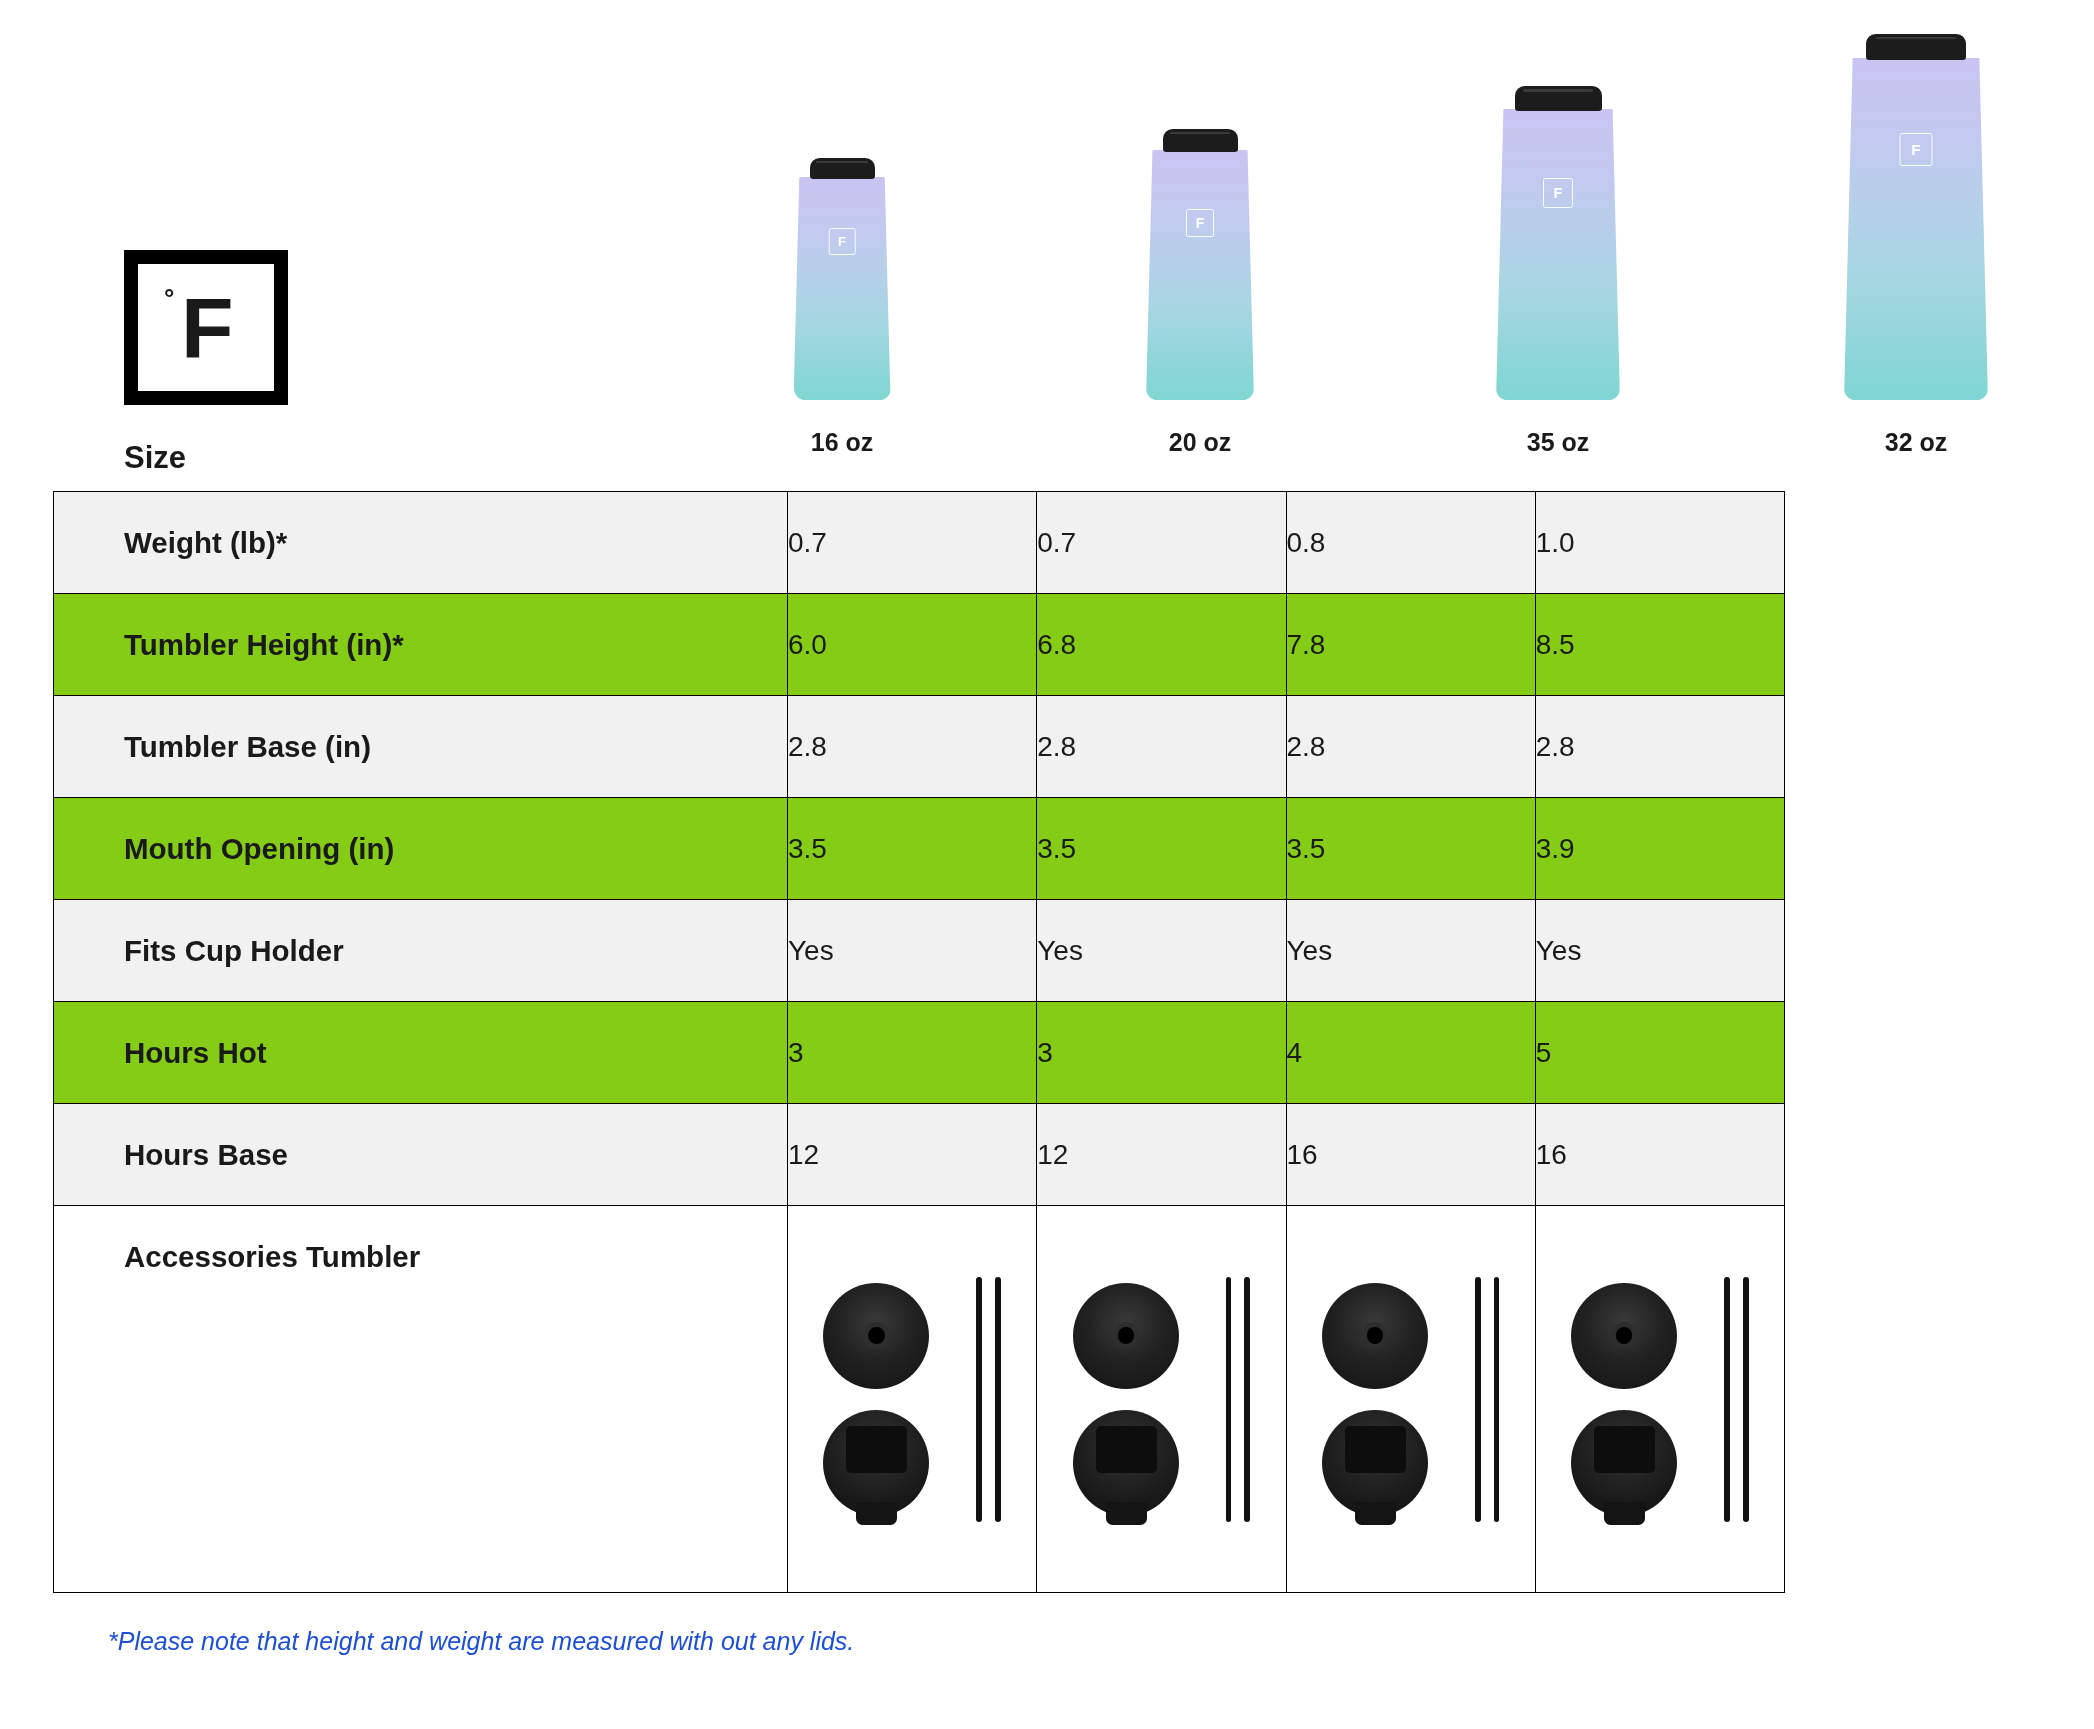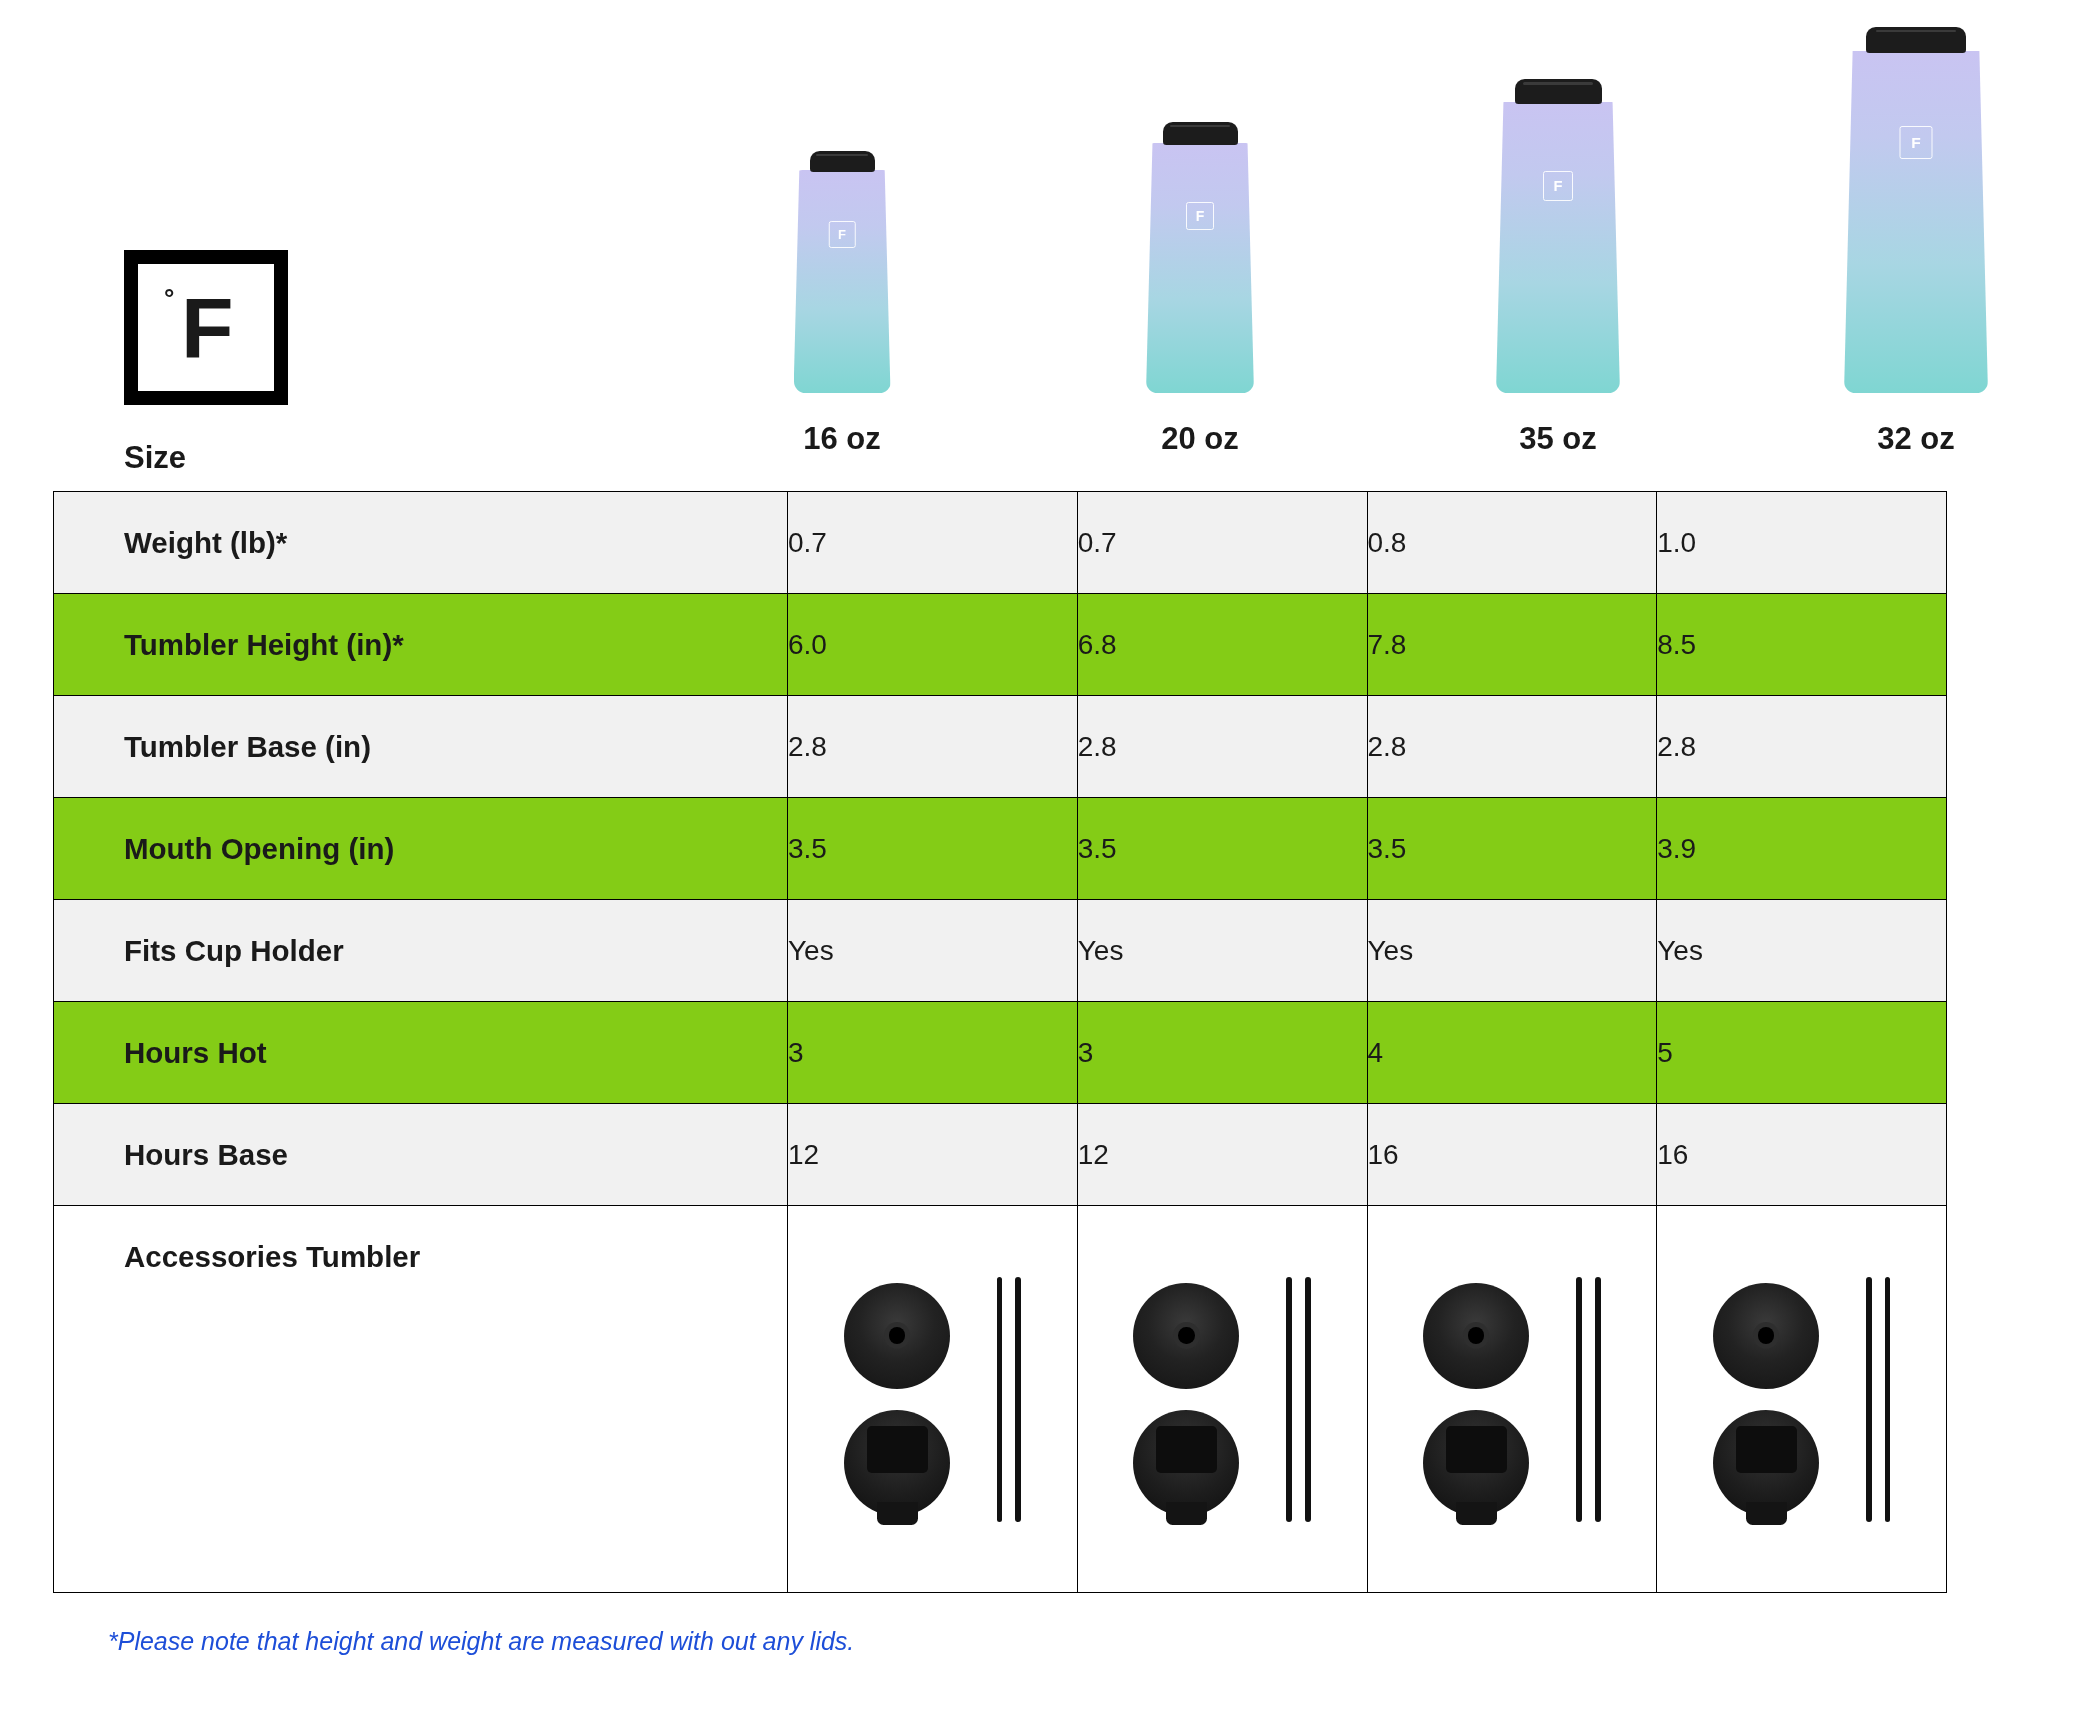--- a/index.html
+++ b/index.html
@@ -119,30 +119,30 @@
     transform: translateX(-50%);
     border: 1.6px solid rgba(255,255,255,0.9);
     border-radius: 2.5px;
     color: #ffffff;
     display: flex;
     align-items: center;
     justify-content: center;
     font-weight: 700;
   }
   .size-label {
-    font-size: 31px;
+    font-size: 25px;
     font-weight: 700;
     margin-top: 28px;
     margin-bottom: 34px;
   }
 
   
   table.spec {
     border-collapse: collapse;
-    width: 1894px;
+    width: 1732px;
     margin-left: 53px;
     table-layout: fixed;
   }
   table.spec th, table.spec td {
     border: 1.6px solid #000000;
     padding: 0;
   }
   .row-label {
     width: 663px;
     font-size: 29.5px;

